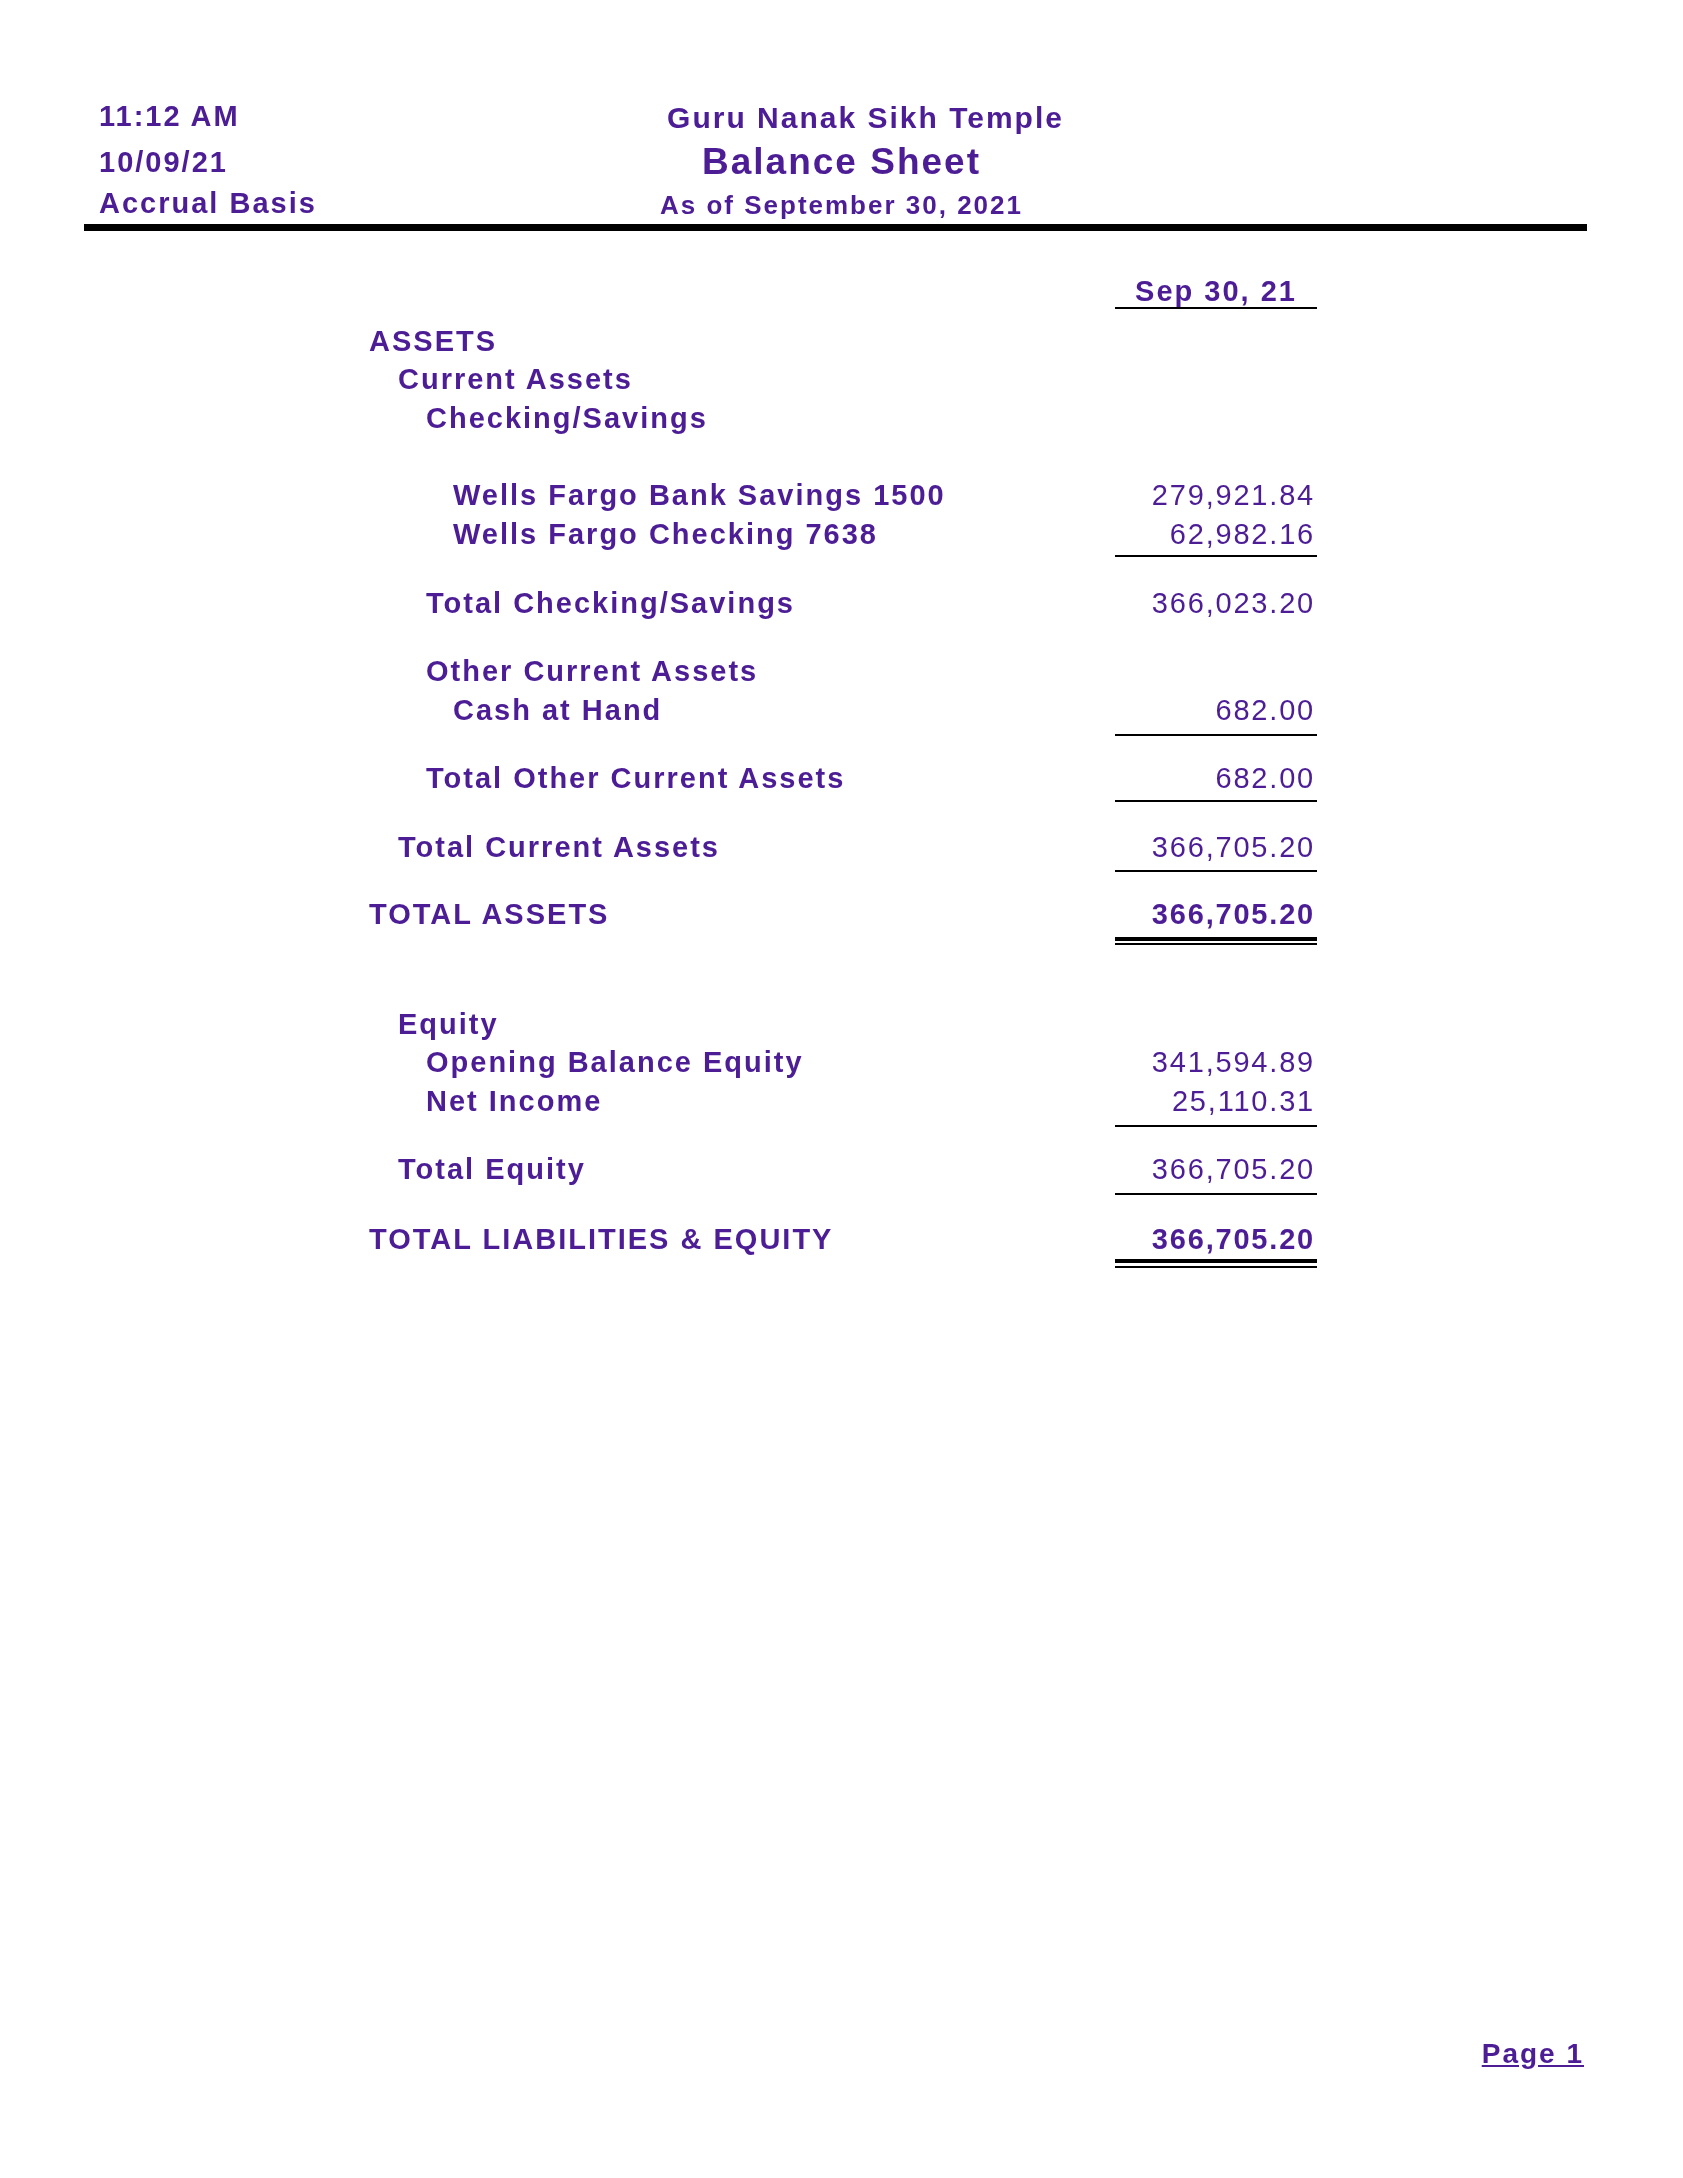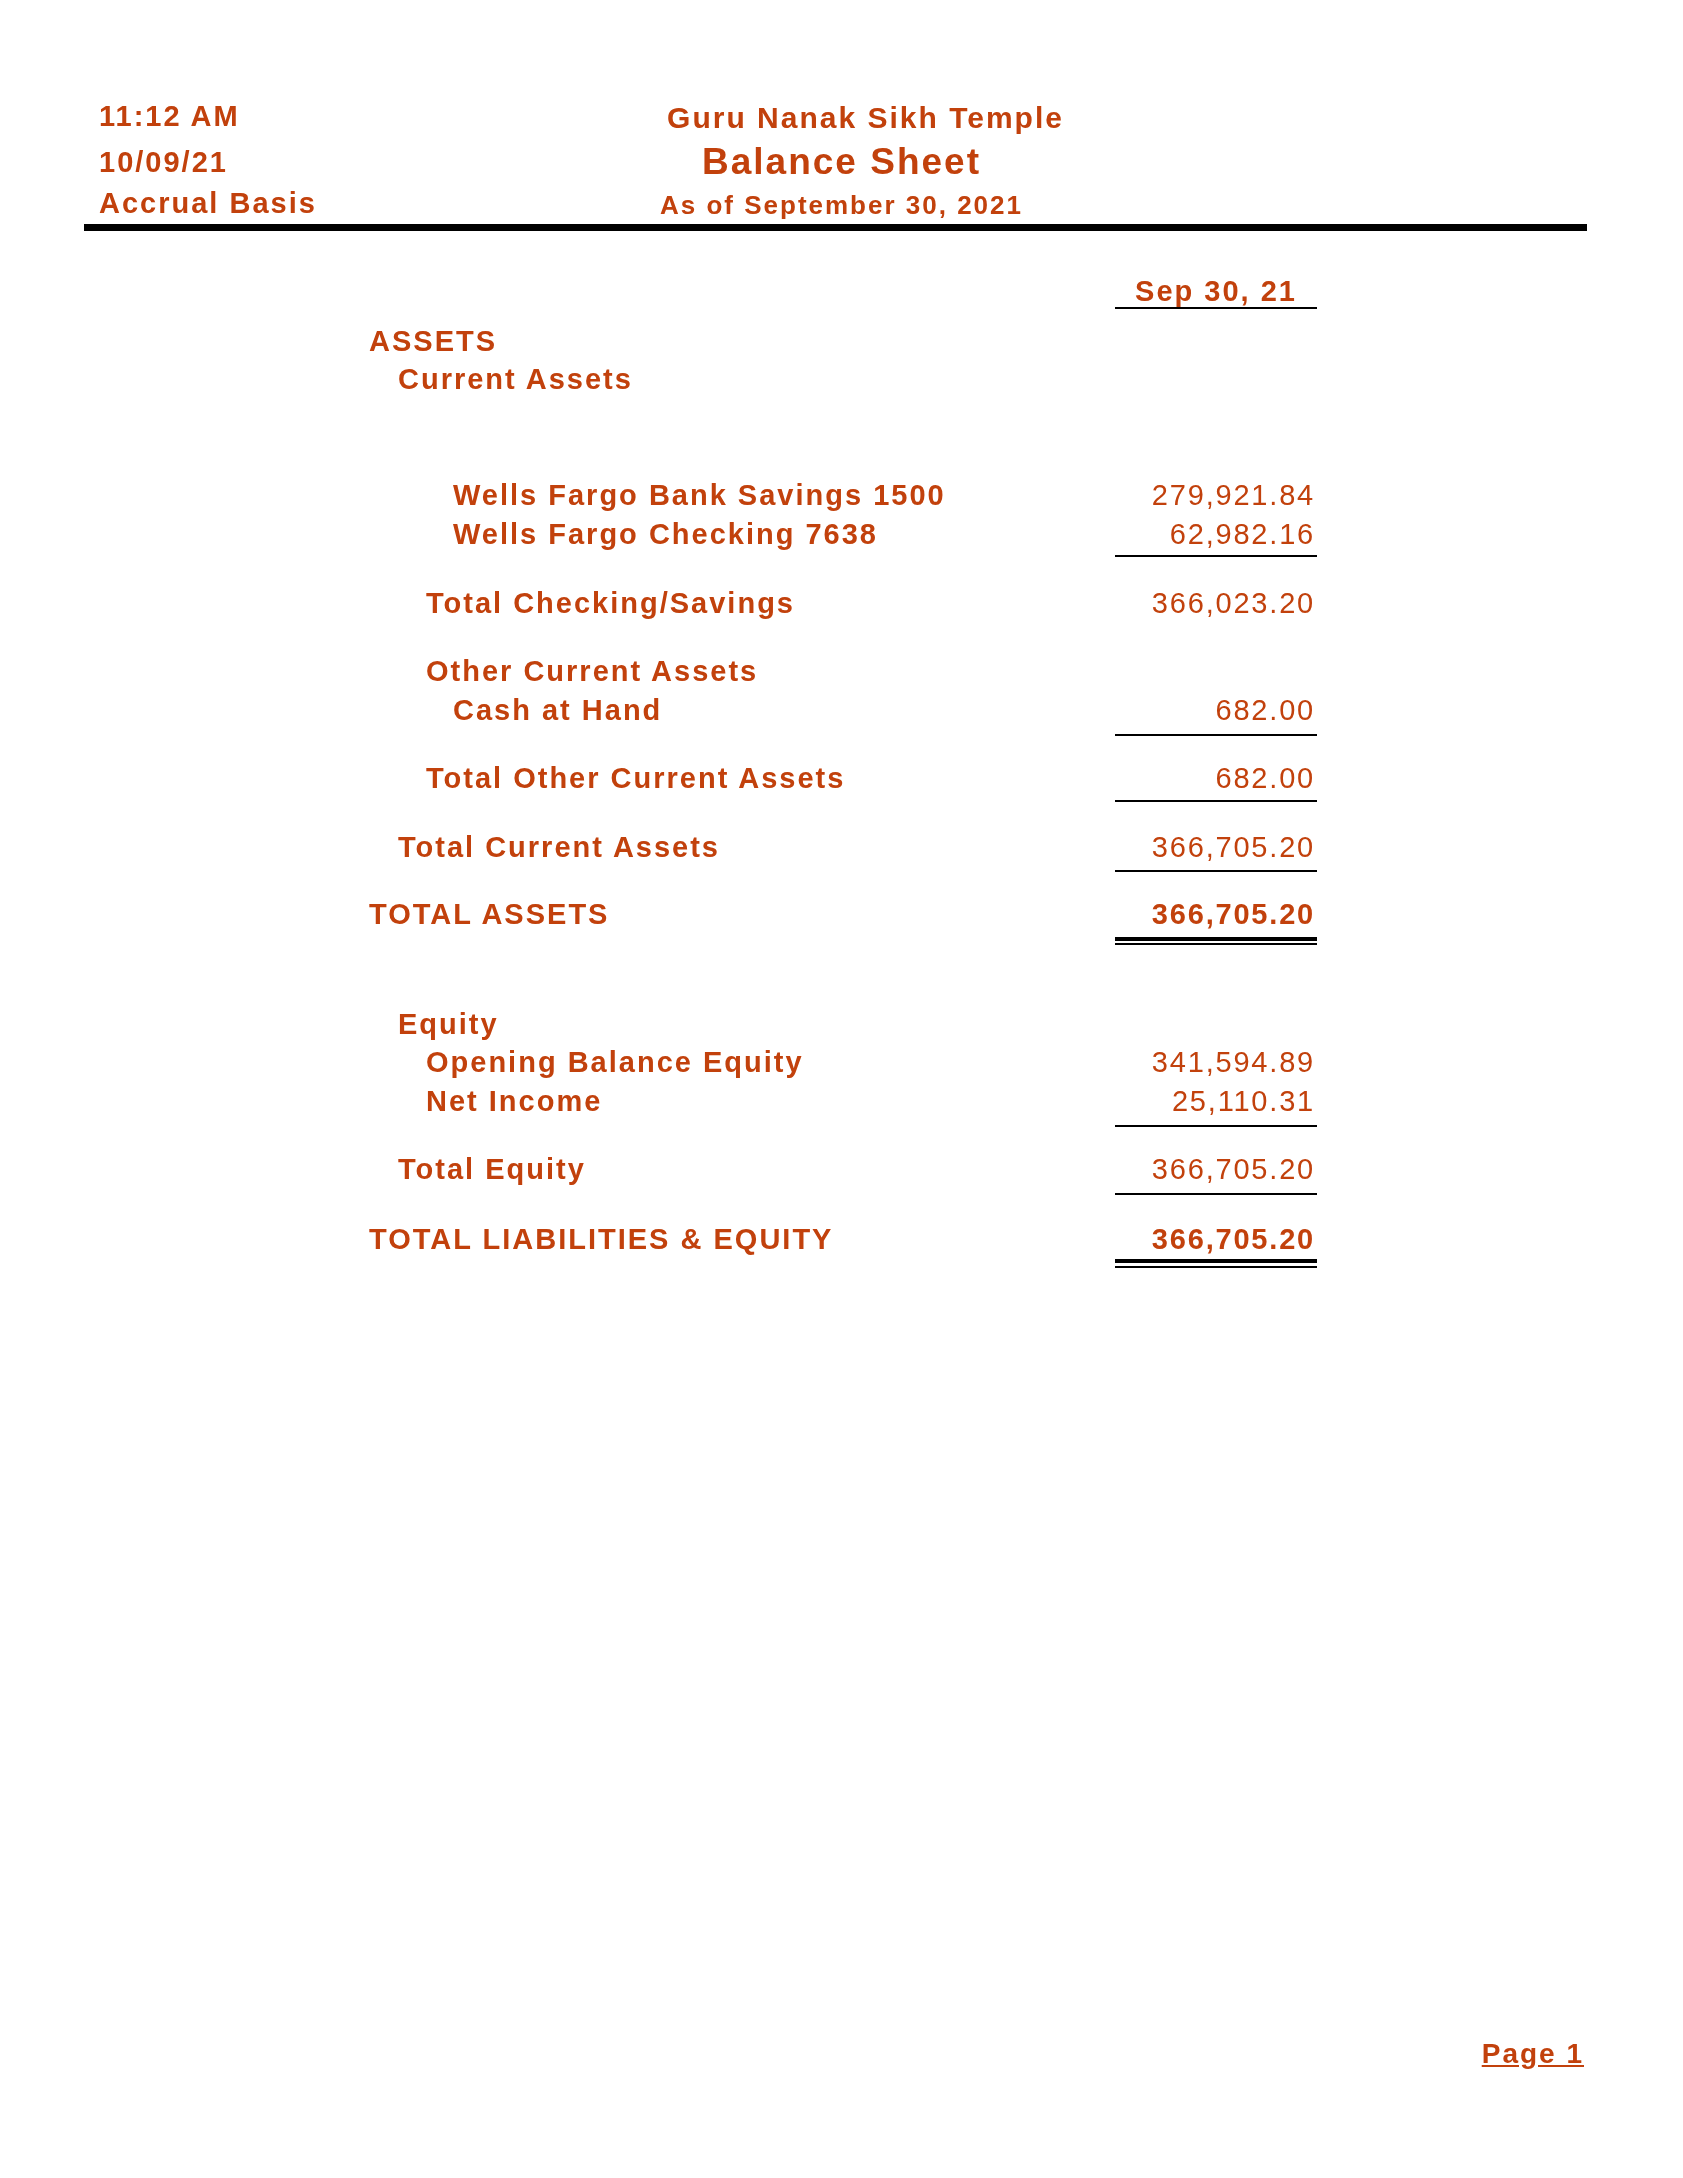--- a/index.html
+++ b/index.html
@@ -1,19 +1,19 @@
 <!DOCTYPE html>
 <html><head>
 <meta charset="utf-8">
 <style>
   html,body{margin:0;padding:0;background:#ffffff;}
   .page{
     position:relative;
     width:1683px;height:2178px;
-    background:#ffffff;color:#c2410c;
+    background:#ffffff;color:#4c1d95;
     font-family:"Liberation Sans","DejaVu Sans",sans-serif;
     letter-spacing:2px;
     overflow:hidden;
   }
   .abs{position:absolute;white-space:nowrap;}
   
   .hl{left:99px;font-size:29px;font-weight:bold;line-height:34px;}
   .hc{left:0;width:1683px;text-align:center;font-weight:bold;}
   .company{top:100px;font-size:30px;line-height:36px;padding-left:24px;}
   .rtitle{top:140px;font-size:37px;line-height:44px;}
@@ -51,20 +51,23 @@
   <div class="abs rule-thick"></div>
 
   <div class="abs colhead">Sep 30, 21</div>
   <div class="abs vrule" style="top:307px"></div>
 
   <div class="abs row" style="top:324px">
     <span class="lbl ind0">ASSETS</span>
   </div>
   <div class="abs row" style="top:362px">
     <span class="lbl ind1">Current Assets</span>
+  </div>
+  <div class="abs row" style="top:401px">
+    <span class="lbl ind2">Checking/Savings</span>
   </div>
   <div class="abs row" style="top:478px">
     <span class="lbl ind3">Wells Fargo Bank Savings 1500</span>
     <span class="val">279,921.84</span>
   </div>
   <div class="abs row" style="top:517px">
     <span class="lbl ind3">Wells Fargo Checking 7638</span>
     <span class="val">62,982.16</span>
   </div>
   <div class="abs vrule" style="top:555px"></div>

